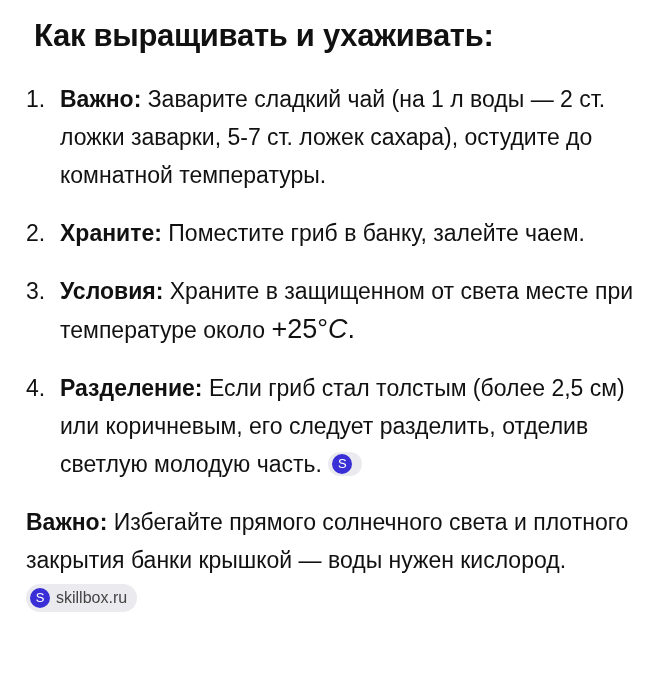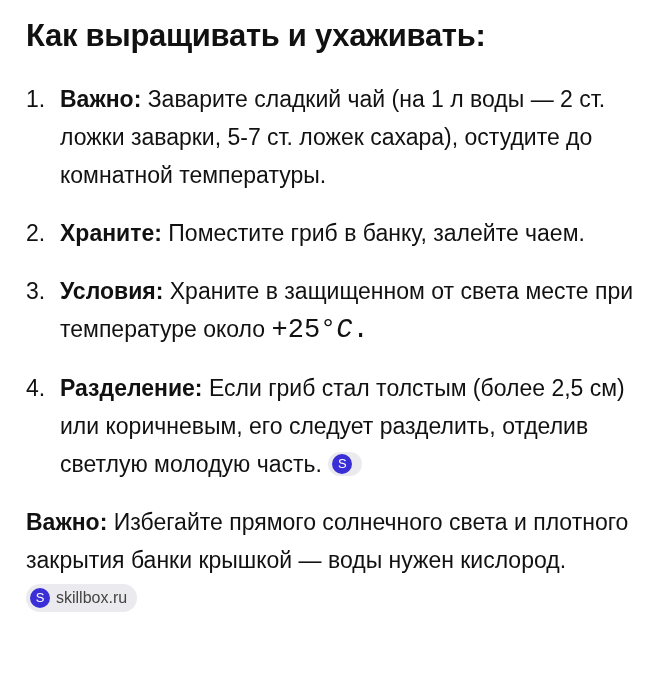--- a/index.html
+++ b/index.html
@@ -3,29 +3,29 @@
   <meta charset="utf-8">
   <style>
     html, body { margin: 0; padding: 0; background: #ffffff; }
     body {
       width: 654px; height: 699px; overflow: hidden;
       font-family: "Liberation Sans", "DejaVu Sans", sans-serif;
       color: #111111;
     }
     .wrap { padding: 14px 20px 0 26px; }
     h2 {
-      font-size: 31px; font-weight: bold; margin: 0 0 22px 0; letter-spacing: -0.3px;
+      font-size: 31px; font-weight: bold; margin: 0 0 22px 8px; letter-spacing: -0.3px;
       line-height: 44px;
     }
     ol { list-style: none; margin: 0; padding: 0; }
     li.item { display: flex; font-size: 23px; line-height: 38px; margin-bottom: 20px; }
     .num { width: 34px; flex: 0 0 34px; }
     .body { flex: 1; }
     b { font-weight: bold; }
-    .math { font-family: Liberation Mono, monospace; font-size: 27px; }
+    .math { font-family: Liberation Sans, sans-serif; font-size: 27px; }
     .math i { font-style: italic; }
     .chip {
       display: inline-flex; align-items: center; gap: 6px;
       background: #ebebef; border-radius: 16px; padding: 2px 10px 2px 4px;
       font-size: 16px; color: #444; vertical-align: middle; line-height: 24px;
       position: relative; top: -2px;
     }
     .chip .s {
       width: 20px; height: 20px; border-radius: 50%; background: #3a2fd6;
       color: #fff; font-size: 13px; display: inline-flex; align-items: center; justify-content: center;

